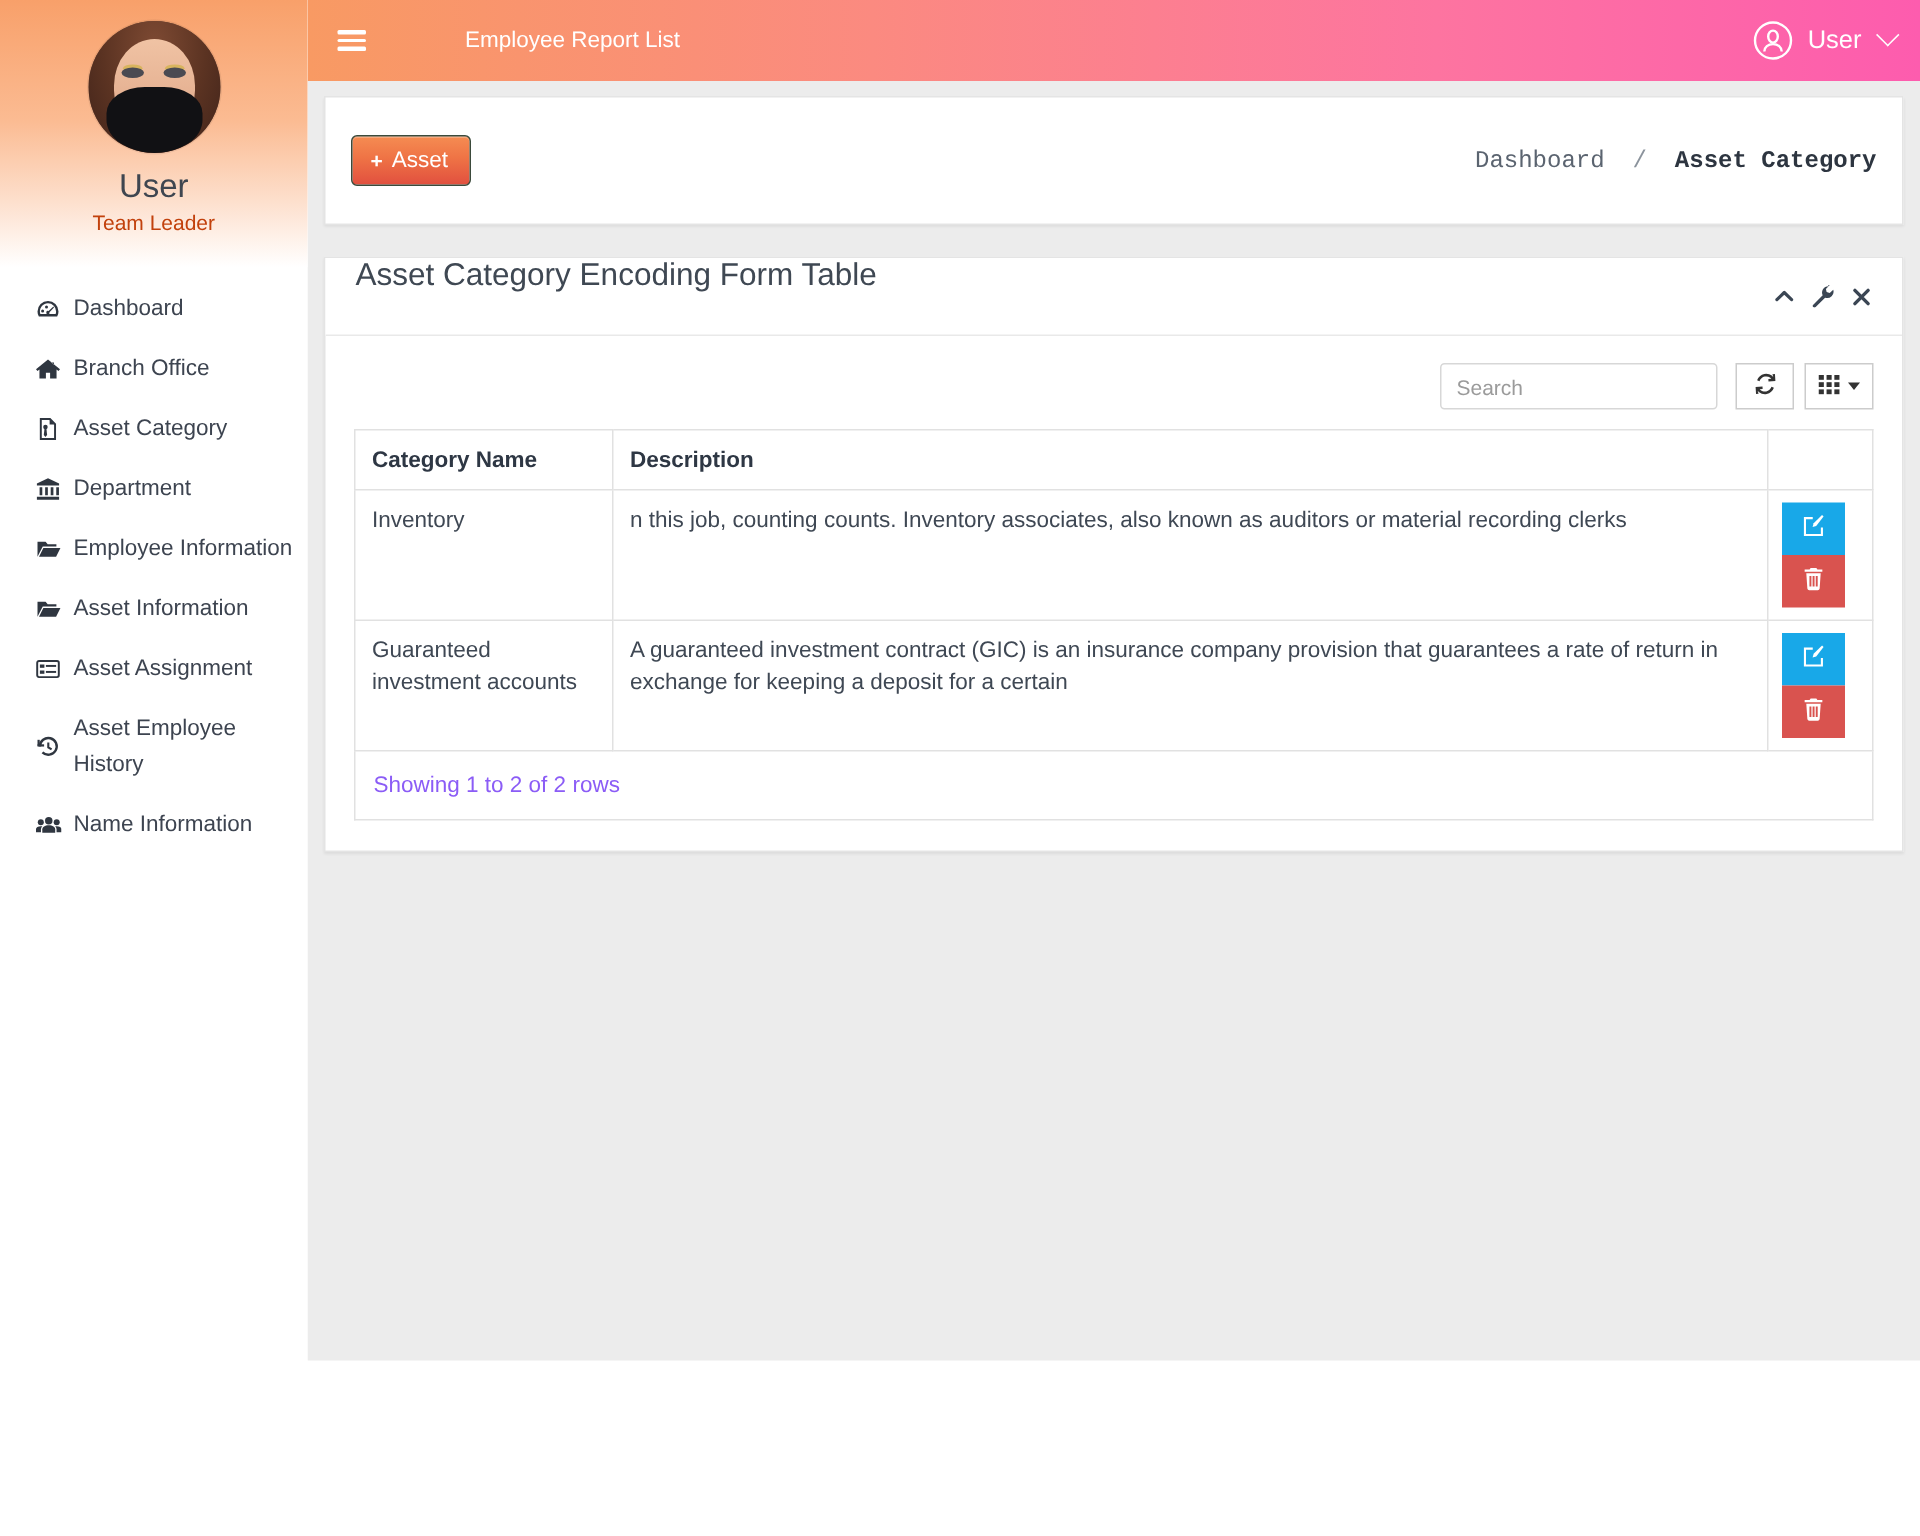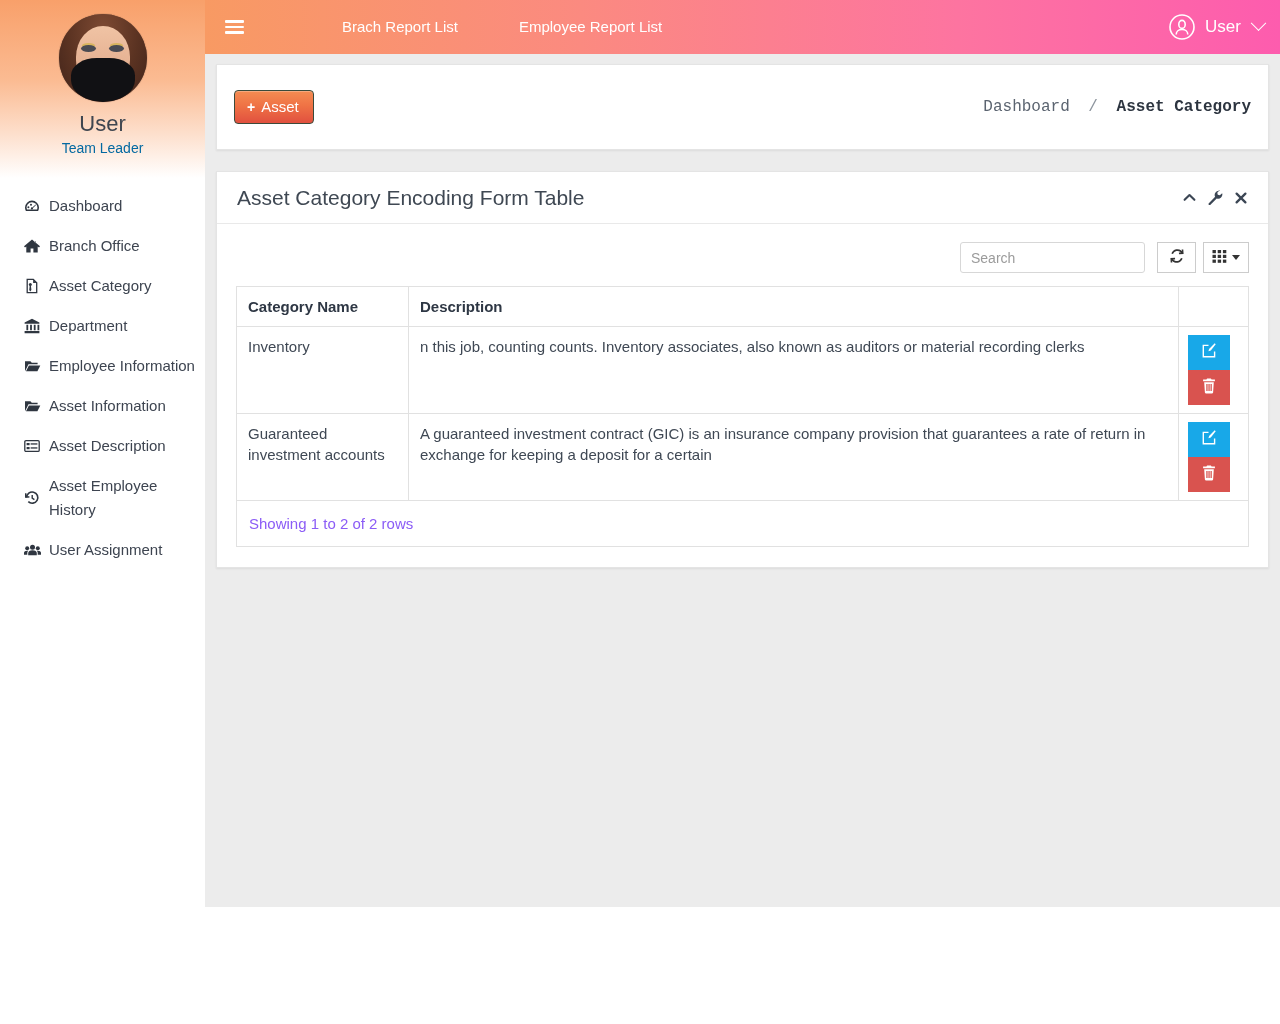--- a/index.html
+++ b/index.html
@@ -64,21 +64,21 @@
   }
   .prof-name {
     font-size: 22px;
     color: #3f4650;
     margin-top: 10px;
     font-weight: 400;
     line-height: 1.1;
   }
   .prof-role {
     font-size: 14px;
-    color: #0369a1;
+    color: #c2410c;
     margin-top: 4px;
   }
   #nav {
     position: relative;
     margin-top: 30px;
     list-style: none;
     padding: 0 0 0 0;
   }
   #nav li { display: block; }
   #nav a {
@@ -186,21 +186,21 @@
   #breadcrumb a { color:#5b6470; text-decoration:none; }
   #breadcrumb .sep { margin: 0 9px; color:#8b939c; }
   #breadcrumb .cur { color:#2d3540; font-weight: bold; }
 
   #main-panel {
     margin: 21px 11px 0 11px;
   }
   #panel-head {
     height: 52px;
     border-bottom: 1px solid #e9e9e9;
-    display:flex; align-items:center;
+    display:flex; 
     padding: 0 20px;
     background: #fff;
   }
   #panel-title {
     font-size: 21px;
     color: #3f4853;
     font-weight: 400;
   }
   #panel-tools {
     margin-left:auto;
@@ -385,21 +385,21 @@
         <a href="#">
       <span class="nav-ico">
         <svg width="16" height="16" viewBox="0 0 16 16">
               <rect x="0.8" y="2.6" width="14.4" height="10.8" rx="1.2" fill="none" stroke="currentColor" stroke-width="1.3"></rect>
               <rect x="2.6" y="5" width="3" height="2.2" fill="currentColor"></rect>
               <rect x="6.6" y="5.3" width="6.8" height="1.3" fill="currentColor"></rect>
               <rect x="2.6" y="9" width="3" height="2.2" fill="currentColor"></rect>
               <rect x="6.6" y="9.3" width="6.8" height="1.3" fill="currentColor"></rect>
             </svg>
       </span>
-      <span>Asset Description</span>
+      <span>Asset Assignment</span>
     </a>
       </li>
 
     <li>
         <a href="#">
       <span class="nav-ico">
         <svg width="16" height="16" viewBox="0 0 16 16">
               <path fill="none" stroke="currentColor" stroke-width="1.6" d="M2.6 7.6a5.6 5.6 0 1 1 1.7 4"></path>
               <path fill="currentColor" d="M1 3.2h1.5v4H1Z"></path>
               <path fill="currentColor" d="M1 6.2h4.4v1.5H1Z"></path>
@@ -414,35 +414,34 @@
         <a href="#">
       <span class="nav-ico">
         <svg width="17" height="16" viewBox="0 0 17 16">
               <circle cx="8.5" cy="5.2" r="2.5" fill="currentColor"></circle>
               <circle cx="3.2" cy="6.2" r="2" fill="currentColor"></circle>
               <circle cx="13.8" cy="6.2" r="2" fill="currentColor"></circle>
               <path fill="currentColor" d="M8.5 8.2c-2.6 0-4.3 1.3-4.3 2.7v2.3h8.6v-2.3c0-1.4-1.7-2.7-4.3-2.7Z"></path>
               <path fill="currentColor" d="M3.2 8.8C1.4 8.8 0 9.7 0 10.7v2.1h3.3v-2c0-.7.3-1.4.9-2Zm10.6 0c1.8 0 3.2.9 3.2 1.9v2.1h-3.3v-2c0-.7-.3-1.4-.9-2Z"></path>
             </svg>
       </span>
-      <span>User Assignment</span>
+      <span>Name Information</span>
     </a>
       </li>
   </ul>
 </div>
 
 <div id="topbar">
   <div id="hamburger">
     <div>
       <span class="bar"></span>
         <span class="bar"></span>
         <span class="bar"></span>
     </div>
   </div>
-  <a href="#" class="topnav-link" id="tn1">Brach Report List</a>
   <a href="#" class="topnav-link" id="tn2">Employee Report List</a>
 
   <div id="user-menu">
     <span class="uicon">
       <svg width="28" height="28" viewBox="0 0 28 28">
           <circle cx="14" cy="14" r="12" fill="none" stroke="#fff" stroke-width="1.6"></circle>
           <ellipse cx="14" cy="11.4" rx="3.2" ry="4" fill="none" stroke="#fff" stroke-width="1.6"></ellipse>
           <path d="M8.2 21.4c0-3 2.6-5 5.8-5s5.8 2 5.8 5" fill="none" stroke="#fff" stroke-width="1.6"></path>
         </svg>
     </span>

